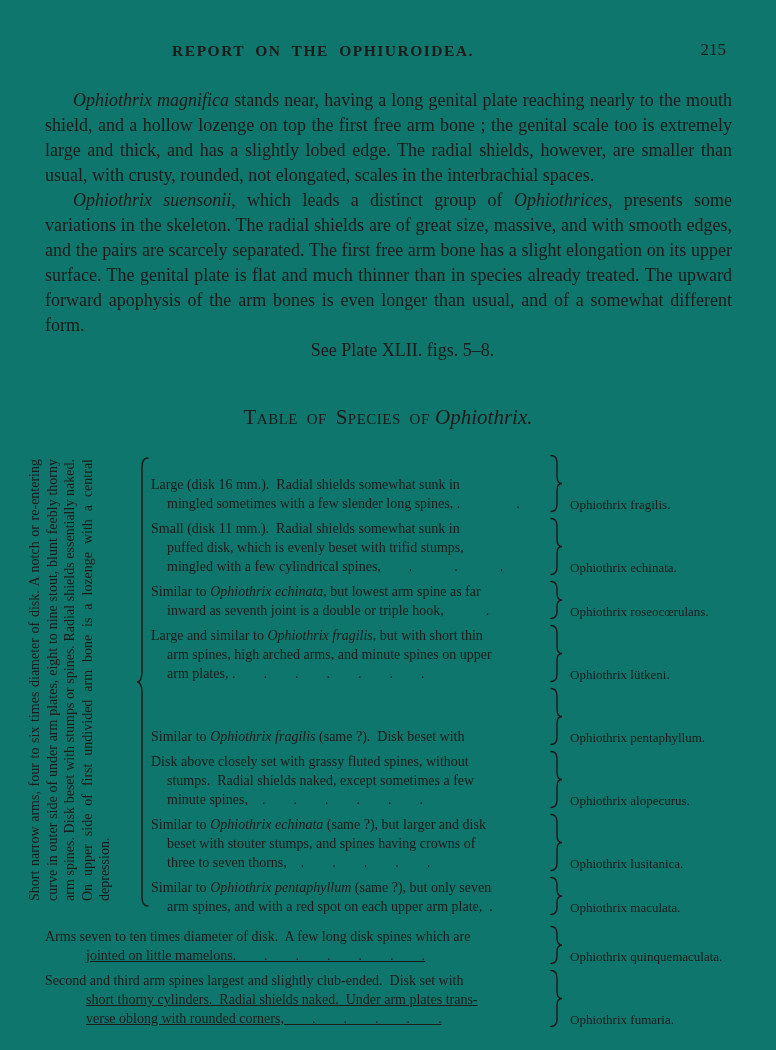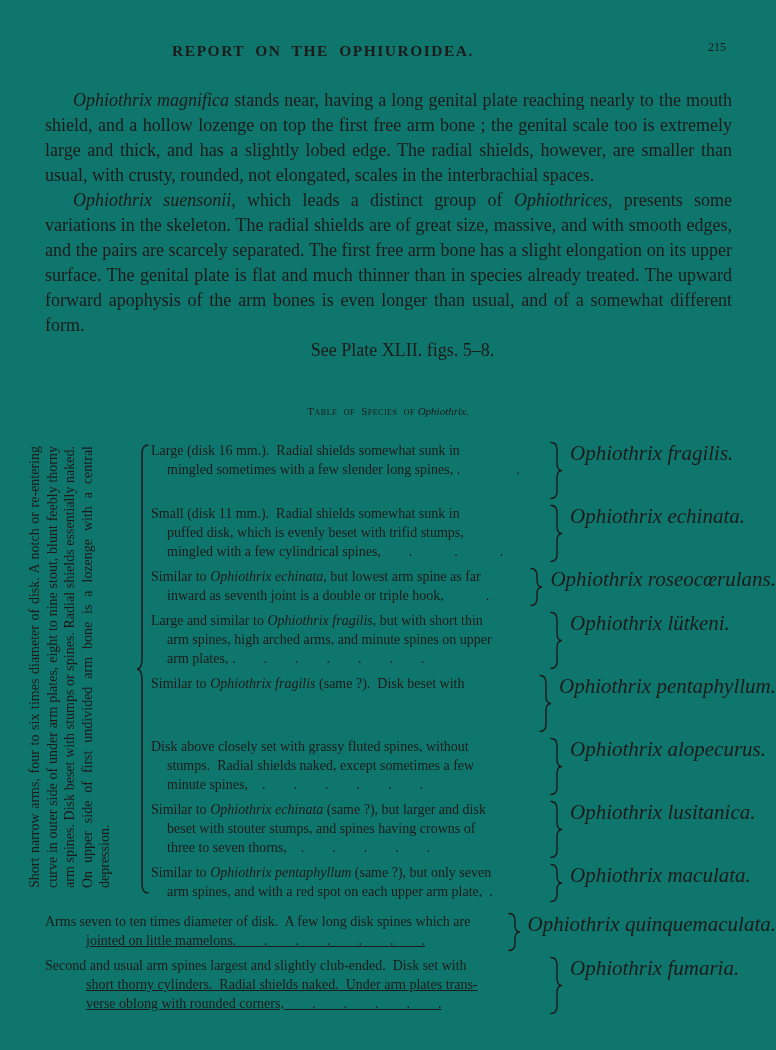--- a/index.html
+++ b/index.html
@@ -15,62 +15,62 @@
   
   .header-row{position:relative;padding-top:42px;height:22px;}
   .running-head{
     position:absolute;left:0;right:130px;top:42px;
     text-align:center;
     font-size:15.5px;font-weight:bold;
     letter-spacing:1.5px;word-spacing:5px;
   }
   .page-number{
     position:absolute;right:50px;top:40px;
-    font-size:12px;
+    font-size:17px;
   }
   
   .body-text{margin:24px 44px 0 45px;}
   .body-text p{
     margin:0;
     font-size:18px;line-height:25px;
     text-align:justify;text-indent:28px;
   }
   .body-text p.no-just{text-align:center;}
   
   .table-title{
     margin-top:42px;
     text-align:center;
-    font-size:11px;
+    font-size:21px;
   }
   .table-title .sc{font-variant:small-caps;letter-spacing:0.5px;word-spacing:3px;}
   .table-title .it{font-style:italic;}
   
   .table-body{position:relative;margin-top:24px;}
   .rotated-note-wrap{
     position:absolute;left:24px;top:-2px;width:110px;height:456px;
   }
   .rotated-note{
     position:absolute;left:50%;top:50%;
     width:442px;height:106px;
     transform:translate(-50%,-50%) rotate(-90deg);
     font-size:14px;line-height:17.5px;
     text-align:justify;
   }
   .big-brace{position:absolute;left:136px;top:2px;}
   .entries-col{margin-left:151px;}
   .fullwidth-entries{margin-left:45px;margin-top:9px;}
-  .entry{display:flex;align-items:flex-start;margin-bottom:4px;}
+  .entry{display:flex;align-items:flex-end;margin-bottom:4px;}
   .desc{width:398px;font-size:14px;line-height:19px;}
   .fw .desc{width:504px;}
   .line{white-space:pre;}
   .cont{padding-left:16px;}
   .fw .cont{padding-left:41px;text-decoration:underline;}
   .bracewrap{width:14px;flex:0 0 14px;display:flex;align-items:center;}
   .species{
-    font-style:italic;font-size:21px;
+    font-size:13px;
     padding-left:7px;white-space:nowrap;
   }
 </style>
 </head>
 <body>
 
 <div class="page">
 
   <div class="header-row">
     <div class="running-head">REPORT ON THE OPHIUROIDEA.</div>
@@ -208,21 +208,21 @@
           </div>
           <div class="bracewrap">
             <svg width="14" height="40" viewBox="0 0 14 40">
               <path d="M2 1.5 Q8 1.5 8 9 L8 13 Q8 20 13 20 Q8 20 8 27 L8 31 Q8 38.5 2 38.5" fill="none" stroke="#1c1b19" stroke-width="1.4" stroke-linecap="round"></path>
             </svg>
           </div>
           <div class="species">Ophiothrix quinquemaculata.</div>
         </div>
         <div class="entry fw">
           <div class="desc">
-            <div class="line">Second and usual arm spines largest and slightly club-ended.  Disk set with</div>
+            <div class="line">Second and third arm spines largest and slightly club-ended.  Disk set with</div>
             <div class="line cont">short thorny cylinders.  Radial shields naked.  Under arm plates trans-</div>
             <div class="line cont">verse oblong with rounded corners,  .  .  .  .  .</div>
           </div>
           <div class="bracewrap">
             <svg width="14" height="59" viewBox="0 0 14 59">
               <path d="M2 1.5 Q8 1.5 8 9 L8 22.5 Q8 29.5 13 29.5 Q8 29.5 8 36.5 L8 50 Q8 57.5 2 57.5" fill="none" stroke="#1c1b19" stroke-width="1.4" stroke-linecap="round"></path>
             </svg>
           </div>
           <div class="species">Ophiothrix fumaria.</div>
         </div>

